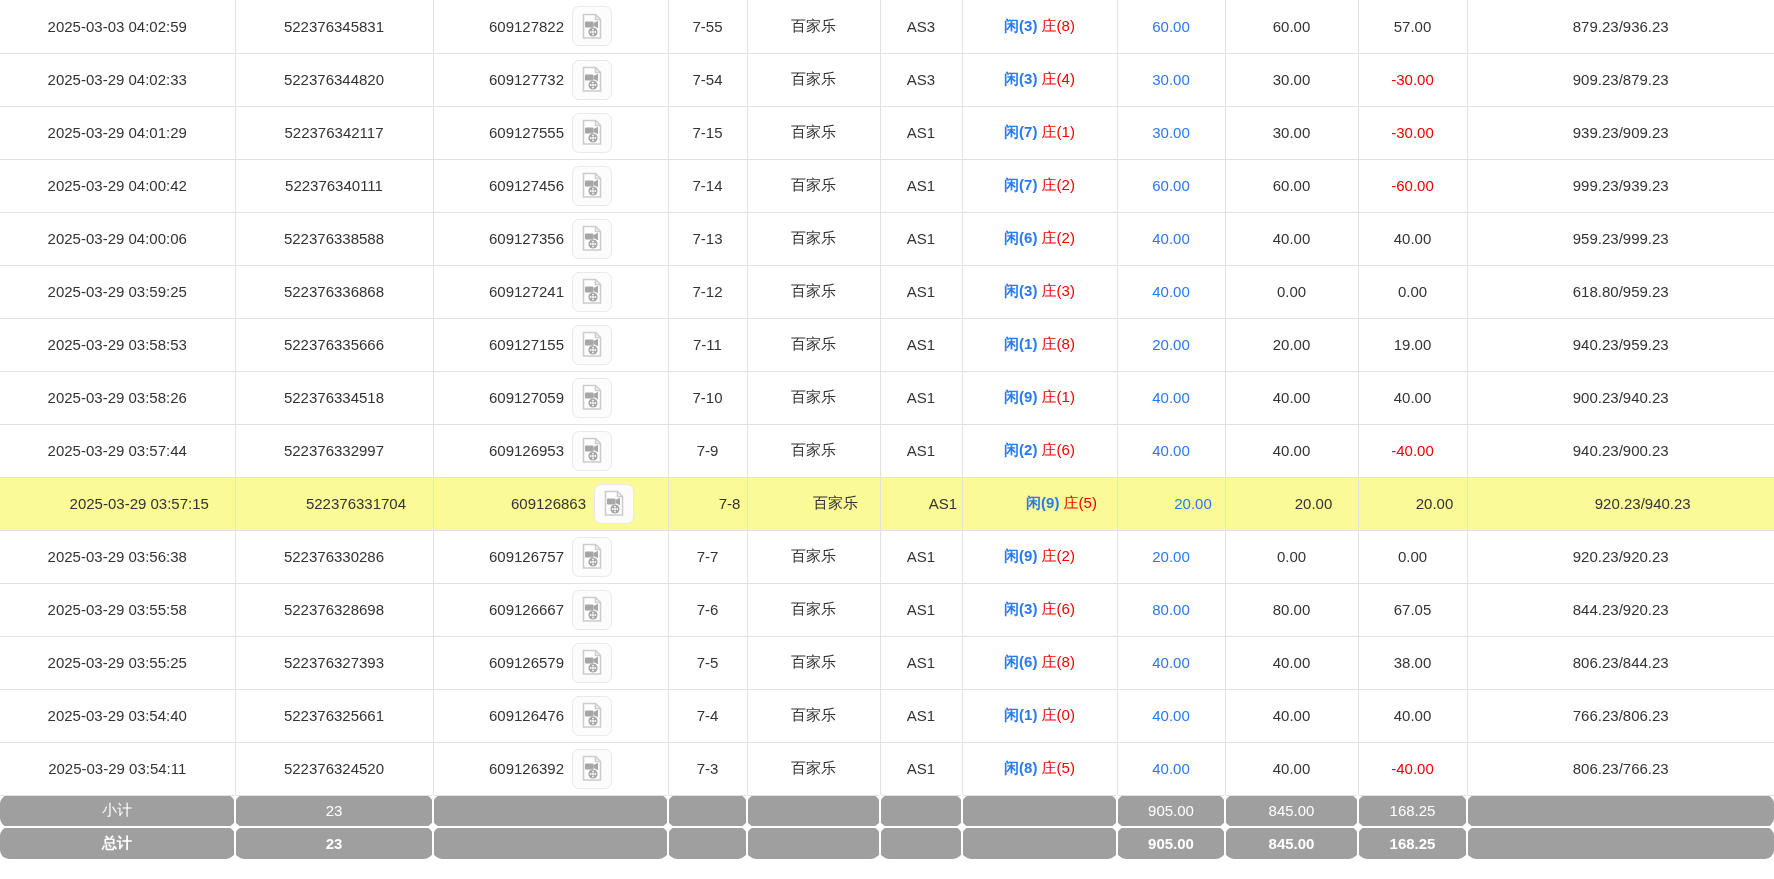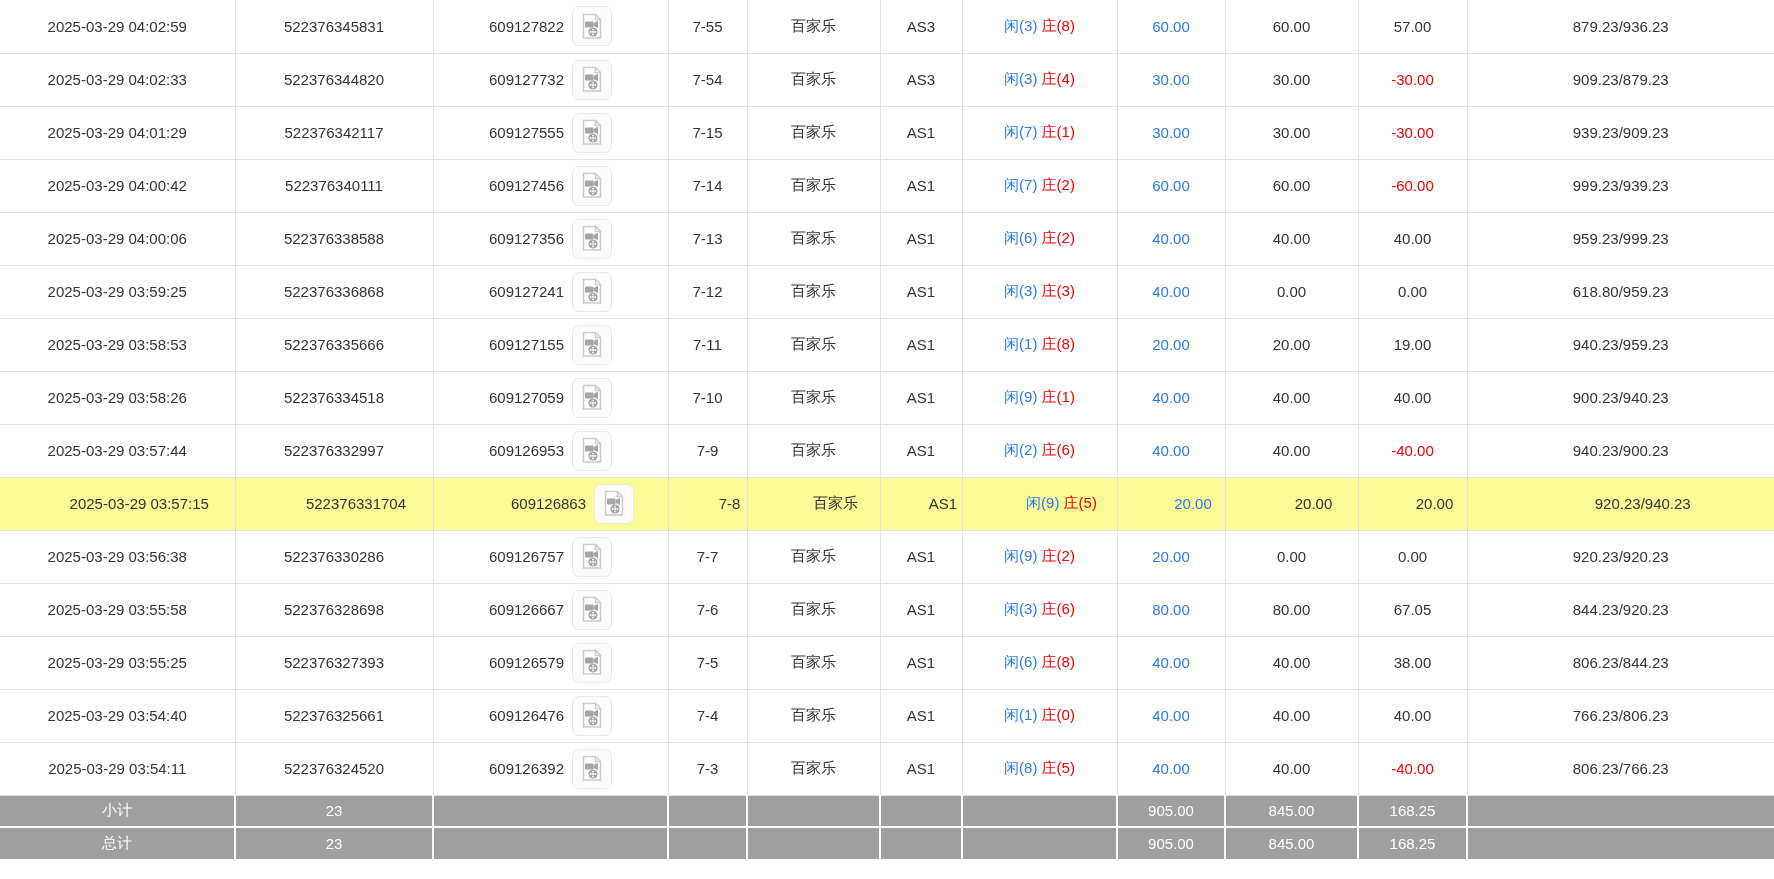--- a/index.html
+++ b/index.html
@@ -20,57 +20,57 @@
   td{
     text-align:center;vertical-align:middle;padding:0;
     border-bottom:1px solid var(--border);
     border-right:1px solid var(--border);
     overflow:hidden;white-space:nowrap;
   }
   td:last-child{border-right:none;}
   tr.data-row{height:53px;}
   tr.data-row.highlight td{background:var(--hl);padding-left:44px;}
   .bet-amount{color:var(--blue);}
-  .player-result{color:var(--blue);}
+  .player-result{color:var(--blue);font-weight:bold;}
   .banker-result{color:var(--red);}
   .winloss.neg{color:var(--red);text-align:center;}
   .round-cell-inner{display:inline-flex;align-items:center;gap:8px;}
   .video-btn{
     display:inline-flex;align-items:center;justify-content:center;
     width:38px;height:38px;border:1px solid #e9e9e9;border-radius:7px;
     background:#fcfcfc;cursor:pointer;
   }
   tr.summary-row td{
     background:var(--sumbg);color:#fff;
-    border-right:2px solid #fff;border-bottom:2px solid #fff;
+    border-right:2px solid #fff;border-bottom:2px solid #fff;border-radius:9px;
   }
   tr.summary-row td:last-child{border-right:none;}
   tr.summary-row{height:32px;}
-  tr.summary-row.total-row td{border-bottom:none;}
+  tr.summary-row.total-row td{border-bottom:none;font-weight:bold;}
 </style>
 </head>
 <body>
 
 <table>
   <colgroup>
     <col style="width:235px">
       <col style="width:198px">
       <col style="width:235px">
     <col style="width:79px">
       <col style="width:133px">
       <col style="width:82px">
     <col style="width:155px">
       <col style="width:108px">
       <col style="width:133px">
     <col style="width:109px">
       <col style="width:307px">
   </colgroup>
   <tbody>
   <tr class="data-row">
-    <td><span>2025-03-29 04:02:59</span></td>
+    <td><span>2025-03-03 04:02:59</span></td>
     <td><span>522376345831</span></td>
     <td>
       <span class="round-cell-inner">
         <span>609127822</span>
         <span class="video-btn">
           <svg width="24" height="27" viewBox="0 0 24 27" aria-hidden="true">
             <path d="M3.5 1.5 h12 l5 5 v18.5 h-17 z" fill="#ffffff" stroke="#cccccc" stroke-width="1.6"></path>
             <path d="M15.5 1.5 v5 h5" fill="none" stroke="#cccccc" stroke-width="1.6"></path>
             <rect x="5" y="8.5" width="8.5" height="6" rx="1" fill="#a6a6a6"></rect>
             <path d="M13.5 10 l4.5 -2.2 v7.4 l-4.5 -2.2 z" fill="#a6a6a6"></path>

